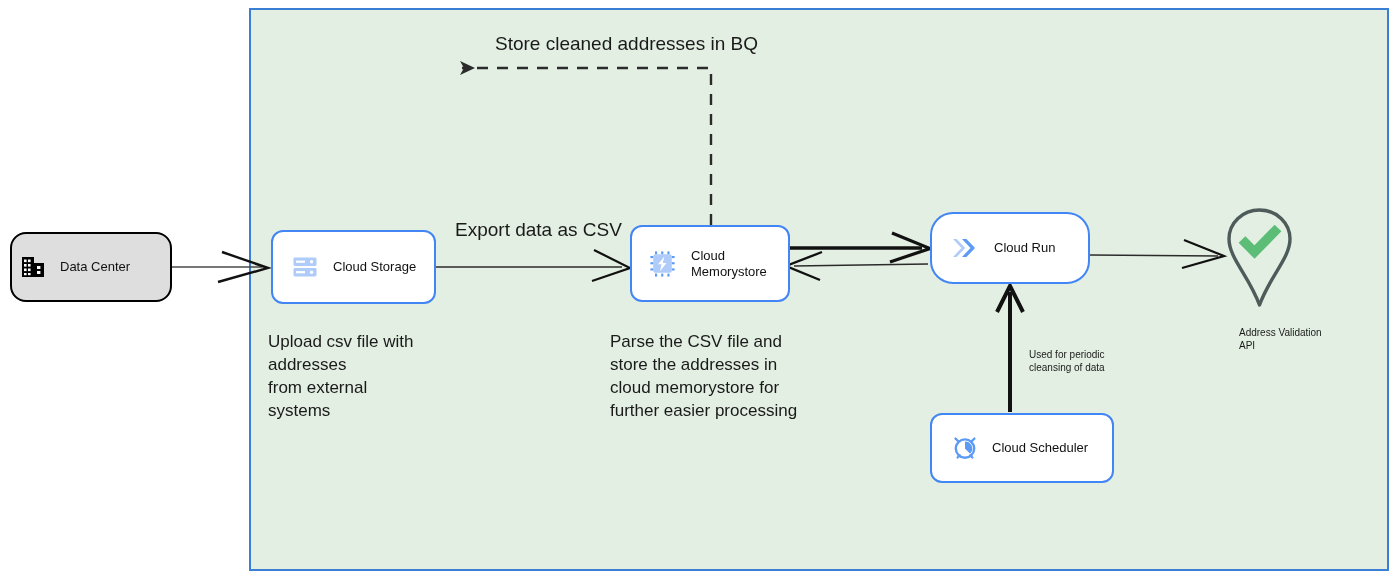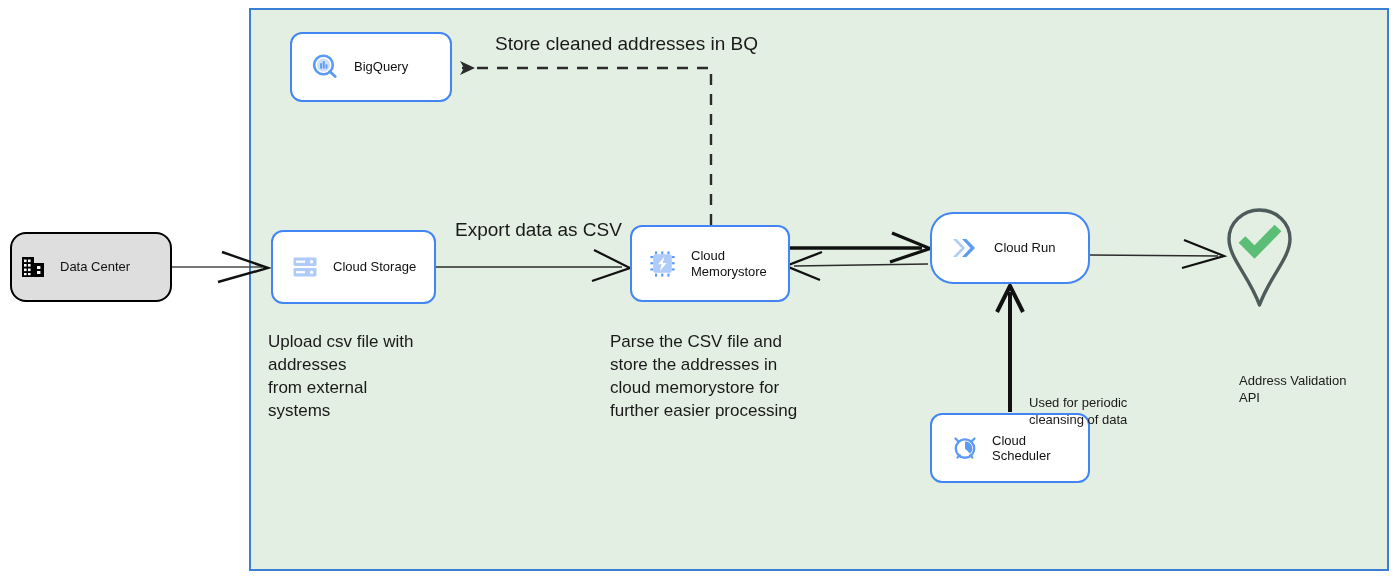--- a/index.html
+++ b/index.html
@@ -50,21 +50,21 @@
 
   
   .txt{
     position:absolute;
     color:#1a1a1a;
     white-space:pre-line;
     line-height:1.35;
   }
   .txt.note{font-size:17px;}
   .txt.edge{font-size:19px;}
-  .txt.cap{font-size:13px;line-height:1.3;margin-top:47px;}
+  .txt.cap{font-size:10px;line-height:1.3;}
 
   svg.layer{position:absolute;left:0;top:0;width:1400px;height:580px;overflow:visible;}
   svg.layer.below{z-index:1;}
   .node,.txt{z-index:3;}
   .panel{z-index:0;}
 </style>
 </head>
 <body>
 
 <div id="stage">
@@ -151,35 +151,20 @@
         <rect x="2.5" y="15" width="23" height="8.5" rx="1.4" fill="#aecbfa"></rect>
         <rect x="5" y="7.6" width="9" height="2.2" fill="#ffffff"></rect>
         <rect x="5" y="18.1" width="9" height="2.2" fill="#ffffff"></rect>
         <circle cx="20.6" cy="8.7" r="1.7" fill="#ffffff"></circle>
         <circle cx="20.6" cy="19.2" r="1.7" fill="#ffffff"></circle>
       </svg>
     </span>
     <span class="lbl">Cloud Storage</span>
   </div>
 
-  <div class="node gcp" style="left:290px;top:32px;width:162px;height:70px;padding-left:18px;gap:14px;">
-    <span class="ico">
-      <svg width="30" height="30" viewBox="0 0 30 30" xmlns="http://www.w3.org/2000/svg">
-        <circle cx="13.5" cy="13" r="9.3" fill="none" stroke="#5b9bf5" stroke-width="2.6"></circle>
-        <circle cx="13.5" cy="13" r="6.6" fill="#cfe0fc"></circle>
-        <g fill="#5b9bf5">
-          <rect x="10.1" y="11.2" width="1.9" height="5.4"></rect>
-          <rect x="12.8" y="9.1" width="1.9" height="7.5"></rect>
-          <rect x="15.5" y="12.4" width="1.9" height="4.2"></rect>
-        </g>
-        <line x1="19.8" y1="19.4" x2="25.2" y2="24.6" stroke="#5b9bf5" stroke-width="2.8" stroke-linecap="round"></line>
-      </svg>
-    </span>
-    <span class="lbl">BigQuery</span>
-  </div>
 
   <div class="node gcp" style="left:630px;top:225px;width:160px;height:77px;padding-left:16px;gap:13px;">
     <span class="ico">
       <svg width="30" height="30" viewBox="0 0 30 30" xmlns="http://www.w3.org/2000/svg">
         <g fill="#5b9bf5">
           <rect x="7" y="2.4" width="2.1" height="3"></rect>
           <rect x="13.2" y="2.4" width="2.1" height="3"></rect>
           <rect x="19.4" y="2.4" width="2.1" height="3"></rect>
           <rect x="7" y="24.6" width="2.1" height="3"></rect>
           <rect x="13.2" y="24.6" width="2.1" height="3"></rect>
@@ -202,21 +187,21 @@
   <div class="node gcp" style="left:930px;top:212px;width:160px;height:72px;padding-left:18px;gap:14px;border-radius:23px;">
     <span class="ico">
       <svg width="30" height="26" viewBox="0 0 30 26" xmlns="http://www.w3.org/2000/svg">
         <path d="M3,4 L11.5,13 L3,22 L6.6,22 L15.1,13 L6.6,4 Z" fill="#aecbfa"></path>
         <path d="M12,4 L20.5,13 L12,22 L16.4,22 L25,13 L16.4,4 Z" fill="#5b9bf5"></path>
       </svg>
     </span>
     <span class="lbl">Cloud Run</span>
   </div>
 
-  <div class="node gcp" style="left:930px;top:413px;width:160px;height:70px;padding-left:18px;gap:12px;">
+  <div class="node gcp" style="left:930px;top:413px;width:184px;height:70px;padding-left:18px;gap:12px;">
     <span class="ico">
       <svg width="30" height="30" viewBox="0 0 30 30" xmlns="http://www.w3.org/2000/svg">
         <g stroke="#5b9bf5" stroke-width="2.2" fill="none" stroke-linecap="round">
           <line x1="5.5" y1="5.5" x2="8.4" y2="8.4"></line>
           <line x1="24.5" y1="5.5" x2="21.6" y2="8.4"></line>
           <line x1="7.6" y1="24.6" x2="9.8" y2="22.2"></line>
           <line x1="22.4" y1="24.6" x2="20.2" y2="22.2"></line>
         </g>
         <circle cx="15" cy="15.6" r="9.2" fill="none" stroke="#5b9bf5" stroke-width="2.4"></circle>
         <path d="M15,8.4 A7.2,7.2 0 0 1 20.1,20.7 L15,15.6 Z" fill="#5b9bf5"></path>

